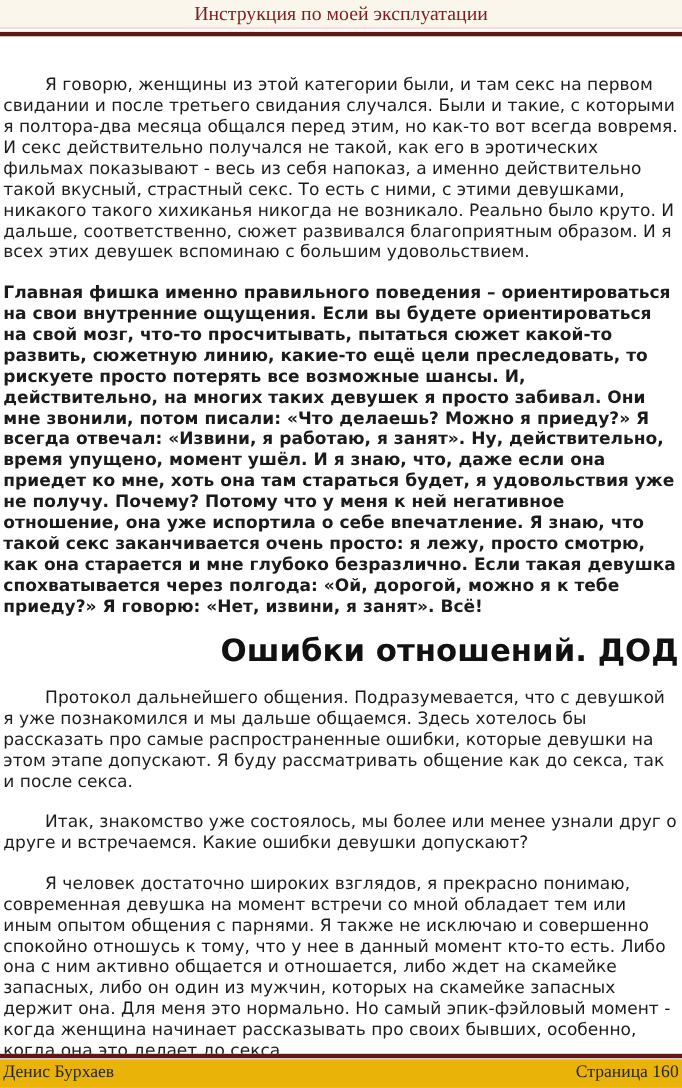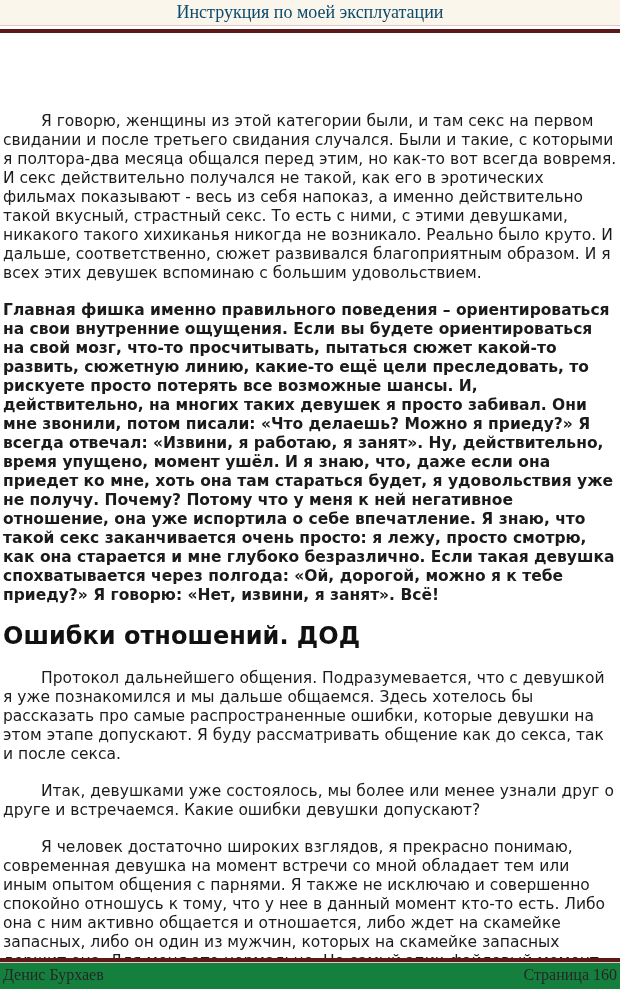--- a/index.html
+++ b/index.html
@@ -16,66 +16,65 @@
   
   .header-band {
     background: #faf6ec;
     padding: 2px 4px 3px;
   }
   .header-title {
     text-align: center;
     font-family: "Liberation Serif", serif;
     font-size: 18px;
     line-height: 20px;
-    color: #0c4a6e;
+    color: #7f1d1d;
   }
   .header-rule {
     height: 3px;
     background: #ffffff;
     border-top: 1px solid #e4c6c6;
   }
   .header-rule-thick {
     height: 4px;
     background: #5e1818;
   }
   
   .body-area {
     flex: 1;
     padding: 35px 3px 0;
     color: #1b1b1b;
     font-size: 15.5px;
     line-height: 19px;
     overflow: hidden;
-    margin-top: 44px;
   }
   .body-area p {
     margin: 0 0 18px;
   }
   .para-indent { text-indent: 38px; }
   .para-flush  { text-indent: 0; font-weight: bold; }
   .section-heading {
     font-family: "DejaVu Sans", sans-serif;
     font-weight: bold;
-    font-size: 24px;
+    font-size: 28px;
     line-height: 26px;
-    text-align: left;
+    text-align: right;
     color: #111111;
     margin: 14px 0 20px;
   }
   
   .footer-rule-thick {
     height: 4px;
     background: #5e1818;
   }
   .footer-rule {
     height: 1px;
     background: #e4c6c6;
   }
   .footer-band {
-    background: #15803d;
+    background: #eab308;
     padding: 3px 3px 5px;
     display: flex;
     justify-content: space-between;
     align-items: baseline;
     font-family: "Liberation Serif", serif;
     font-size: 16px;
     color: #262626;
   }
 </style>
 </head>
@@ -89,21 +88,21 @@
   <div class="header-rule"></div>
   <div class="header-rule-thick"></div>
 
   <div class="body-area">
     <p class="para-indent">Я говорю, женщины из этой категории были, и там секс на первом свидании и после третьего свидания случался. Были и такие, с которыми я полтора-два месяца общался перед этим, но как-то вот всегда вовремя. И секс действительно получался не такой, как его в эротических фильмах показывают - весь из себя напоказ, а именно действительно такой вкусный, страстный секс. То есть с ними, с этими девушками, никакого такого хихиканья никогда не возникало. Реально было круто. И дальше, соответственно, сюжет развивался благоприятным образом. И я всех этих девушек вспоминаю с большим удовольствием.</p>
     <p class="para-flush">Главная фишка именно правильного поведения – ориентироваться на свои внутренние ощущения. Если вы будете ориентироваться на свой мозг, что-то просчитывать, пытаться сюжет какой-то развить, сюжетную линию, какие-то ещё цели преследовать, то рискуете просто потерять все возможные шансы. И, действительно, на многих таких девушек я просто забивал. Они мне звонили, потом писали: «Что делаешь? Можно я приеду?» Я всегда отвечал: «Извини, я работаю, я занят». Ну, действительно, время упущено, момент ушёл. И я знаю, что, даже если она приедет ко мне, хоть она там стараться будет, я удовольствия уже не получу. Почему? Потому что у меня к ней негативное отношение, она уже испортила о себе впечатление. Я знаю, что такой секс заканчивается очень просто: я лежу, просто смотрю, как она старается и мне глубоко безразлично. Если такая девушка спохватывается через полгода: «Ой, дорогой, можно я к тебе приеду?» Я говорю: «Нет, извини, я занят». Всё!</p>
 
     <h2 class="section-heading">Ошибки отношений. ДОД</h2>
 
     <p class="para-indent">Протокол дальнейшего общения. Подразумевается, что с девушкой я уже познакомился и мы дальше общаемся. Здесь хотелось бы рассказать про самые распространенные ошибки, которые девушки на этом этапе допускают. Я буду рассматривать общение как до секса, так и после секса.</p>
-    <p class="para-indent">Итак, девушками уже состоялось,  мы более или менее узнали друг о друге и встречаемся. Какие ошибки девушки допускают?</p>
+    <p class="para-indent">Итак, знакомство уже состоялось,  мы более или менее узнали друг о друге и встречаемся. Какие ошибки девушки допускают?</p>
     <p class="para-indent">Я человек достаточно широких взглядов, я прекрасно понимаю, современная девушка на момент встречи со мной обладает тем или иным опытом общения с парнями. Я также не исключаю и совершенно спокойно отношусь к тому, что у нее в данный момент кто-то есть. Либо она с ним активно общается и отношается, либо ждет на скамейке запасных, либо он один из мужчин, которых на скамейке запасных держит она. Для меня это нормально. Но самый эпик-фэйловый момент - когда женщина начинает рассказывать про своих бывших, особенно, когда она это делает до секса.</p>
   </div>
 
   <div class="footer-rule-thick"></div>
   <div class="footer-rule"></div>
   <div class="footer-band">
     <span>Денис Бурхаев</span>
     <span>Страница 160</span>
   </div>
 

